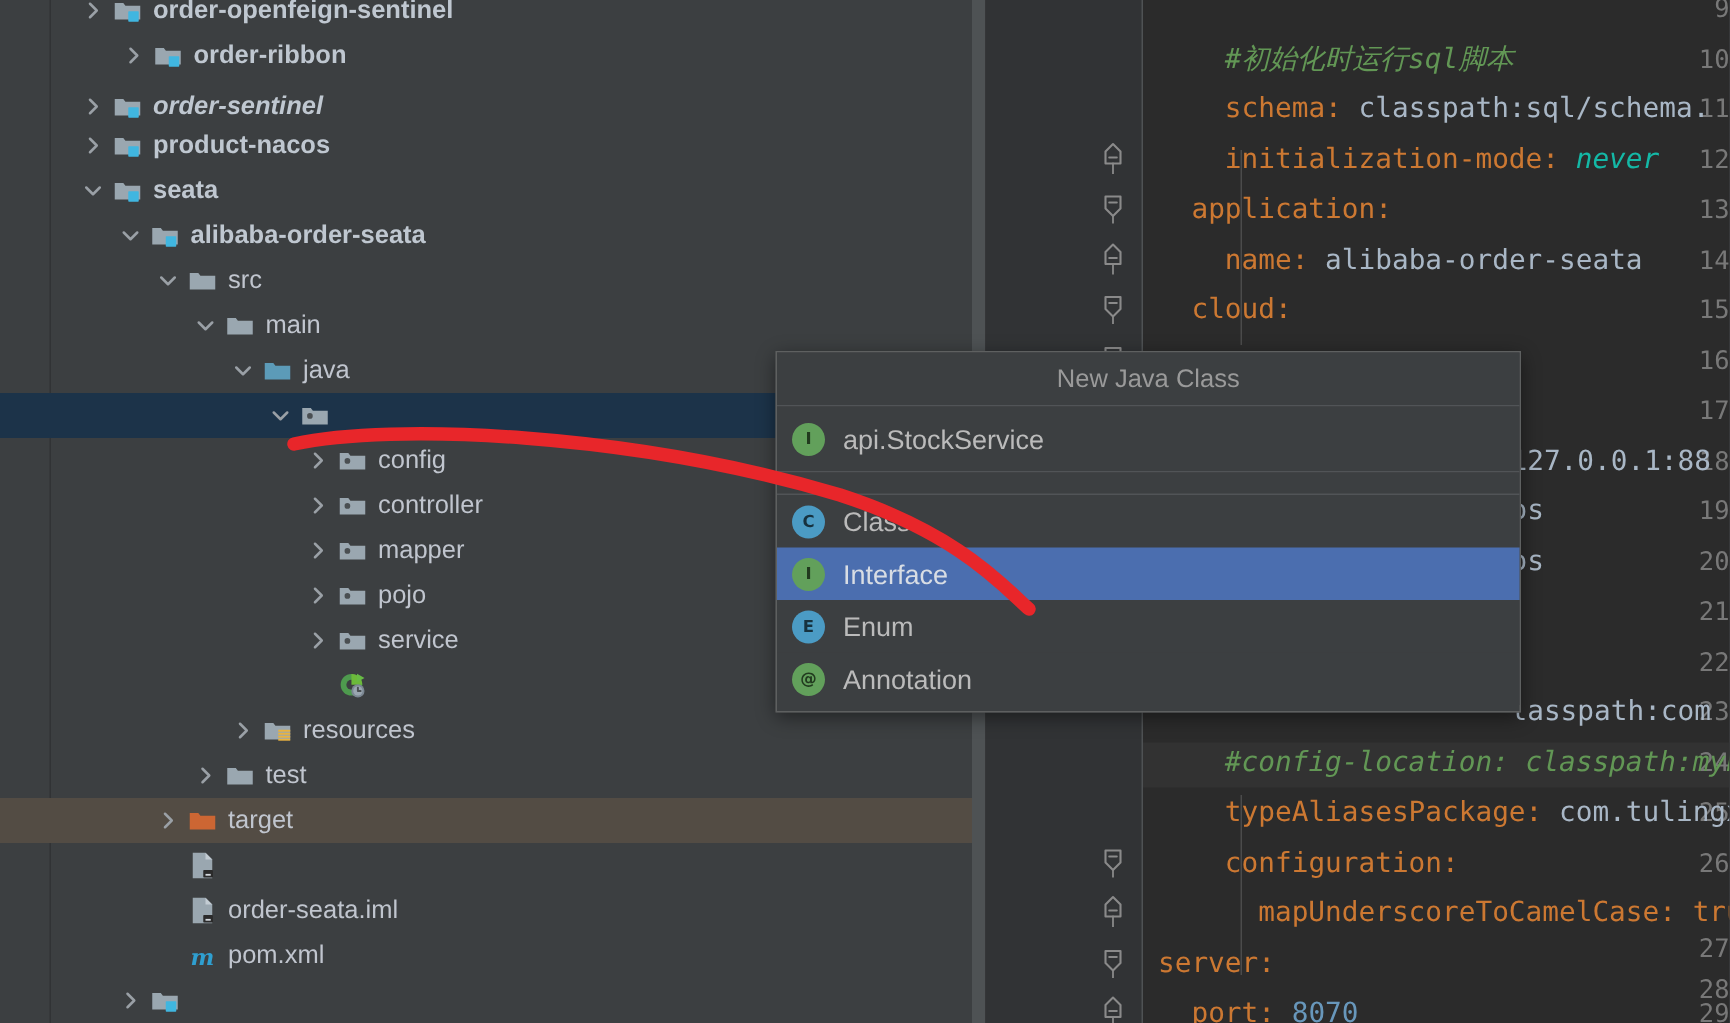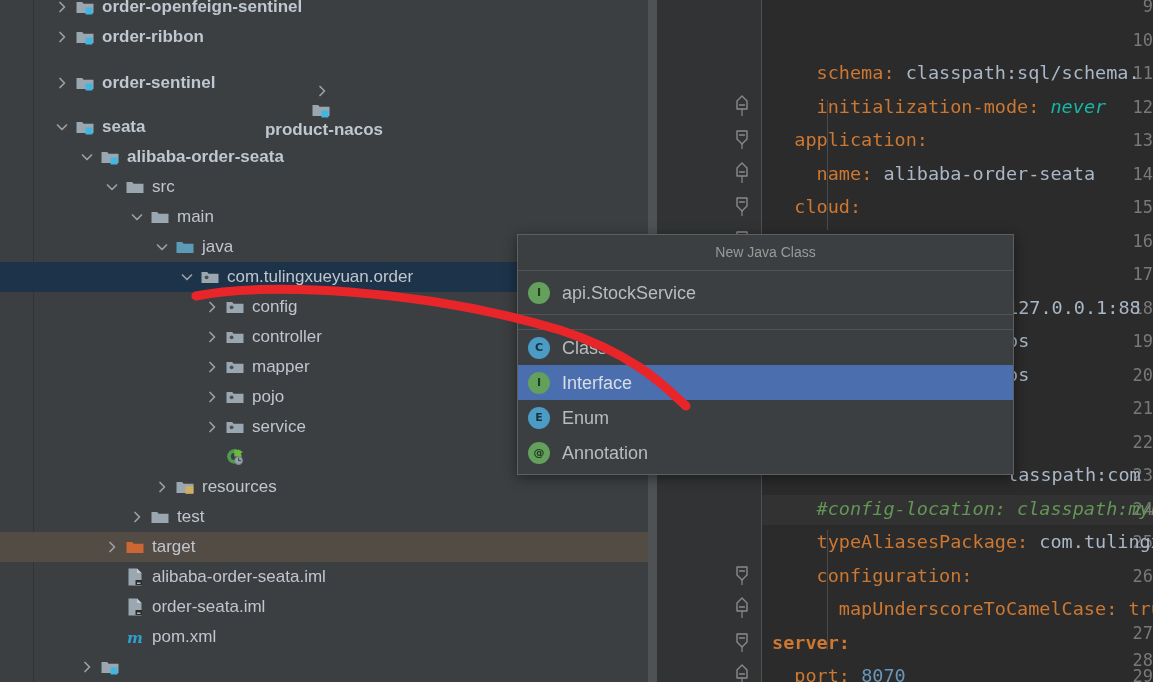--- a/index.html
+++ b/index.html
@@ -68,21 +68,21 @@
   .indent-guide{position:absolute;width:1px;background:#4b4b4b;}
 
   
   #popup{
     position:absolute;left:517px;top:234px;width:497px;height:241px;
     background:#3c3f41;border:1px solid #5e6060;box-sizing:border-box;
     box-shadow:0 3px 12px rgba(0,0,0,.45);
   }
   #popup-title{
     height:35px;line-height:35px;text-align:center;
-    font-size:14px;color:#9a9a9a;background:#3c3f41;
+    font-size:17px;color:#9a9a9a;background:#3c3f41;
     border-bottom:1px solid #515457;
   }
   .pop-top{
     height:43px;display:flex;align-items:center;padding-left:10px;
     background:#3c3f41;border-bottom:1px solid #515457;
   }
   .pop-sep{height:14px;background:#3c3f41;border-bottom:1px solid #515457;}
   .pop-item{
     height:35px;display:flex;align-items:center;padding-left:10px;
     background:#3c3f41;
@@ -118,47 +118,47 @@
             <svg width="18" height="18" viewBox="0 0 18 18">
               <path d="M7 4.5 L11.5 9 L7 13.5" stroke="#9aa0a6" stroke-width="1.7" fill="none" stroke-linecap="round" stroke-linejoin="round"></path>
             </svg>
           </span>
           <span class="ico"><svg width="20" height="20" viewBox="0 0 20 20">
               <path d="M1.5 5 L7.2 5 L8.6 6.8 L18.5 6.8 L18.5 16 L1.5 16 Z" fill="#9aa7b0"></path>
               <rect x="10.5" y="10.5" width="7" height="7" fill="#40b6e0" rx="0.5"></rect>
             </svg></span>
           <span class="lbl bold">order-openfeign-sentinel</span>
         </div>
-        <div class="tree-row" style="top: 22px;">
+        <div class="tree-row" style="top: 22px; padding-left: 27px;">
           <div style="width: 53px; flex: 0 0 auto;"></div>
           <span class="arrow">
             <svg width="18" height="18" viewBox="0 0 18 18">
               <path d="M7 4.5 L11.5 9 L7 13.5" stroke="#9aa0a6" stroke-width="1.7" fill="none" stroke-linecap="round" stroke-linejoin="round"></path>
             </svg>
           </span>
           <span class="ico"><svg width="20" height="20" viewBox="0 0 20 20">
               <path d="M1.5 5 L7.2 5 L8.6 6.8 L18.5 6.8 L18.5 16 L1.5 16 Z" fill="#9aa7b0"></path>
               <rect x="10.5" y="10.5" width="7" height="7" fill="#40b6e0" rx="0.5"></rect>
             </svg></span>
           <span class="lbl bold">order-ribbon</span>
         </div>
-        <div class="tree-row" style="top: 68px;">
+        <div class="tree-row" style="top: 56px; font-style: italic;">
           <div style="width: 53px; flex: 0 0 auto;"></div>
           <span class="arrow">
             <svg width="18" height="18" viewBox="0 0 18 18">
               <path d="M7 4.5 L11.5 9 L7 13.5" stroke="#9aa0a6" stroke-width="1.7" fill="none" stroke-linecap="round" stroke-linejoin="round"></path>
             </svg>
           </span>
           <span class="ico"><svg width="20" height="20" viewBox="0 0 20 20">
               <path d="M1.5 5 L7.2 5 L8.6 6.8 L18.5 6.8 L18.5 16 L1.5 16 Z" fill="#9aa7b0"></path>
               <rect x="10.5" y="10.5" width="7" height="7" fill="#40b6e0" rx="0.5"></rect>
             </svg></span>
           <span class="lbl bold">order-sentinel</span>
         </div>
-        <div class="tree-row" style="top: 82px; flex-direction: column;">
+        <div class="tree-row" style="top: 82px;">
           <div style="width: 53px; flex: 0 0 auto;"></div>
           <span class="arrow">
             <svg width="18" height="18" viewBox="0 0 18 18">
               <path d="M7 4.5 L11.5 9 L7 13.5" stroke="#9aa0a6" stroke-width="1.7" fill="none" stroke-linecap="round" stroke-linejoin="round"></path>
             </svg>
           </span>
           <span class="ico"><svg width="20" height="20" viewBox="0 0 20 20">
               <path d="M1.5 5 L7.2 5 L8.6 6.8 L18.5 6.8 L18.5 16 L1.5 16 Z" fill="#9aa7b0"></path>
               <rect x="10.5" y="10.5" width="7" height="7" fill="#40b6e0" rx="0.5"></rect>
             </svg></span>
@@ -230,21 +230,20 @@
           <div style="width: 178px; flex: 0 0 auto;"></div>
           <span class="arrow">
             <svg width="18" height="18" viewBox="0 0 18 18">
               <path d="M4.5 7 L9 11.5 L13.5 7" stroke="#9aa0a6" stroke-width="1.7" fill="none" stroke-linecap="round" stroke-linejoin="round"></path>
             </svg>
           </span>
           <span class="ico"><svg width="20" height="20" viewBox="0 0 20 20">
               <path d="M1.5 5 L7.2 5 L8.6 6.8 L18.5 6.8 L18.5 16 L1.5 16 Z" fill="#9aa7b0"></path>
               <circle cx="6.6" cy="10.3" r="1.9" fill="#4a4f52"></circle>
             </svg></span>
-          <span class="lbl">com.tulingxueyuan.order</span>
         </div>
         <div class="tree-row" style="top: 292px;">
           <div style="width: 203px; flex: 0 0 auto;"></div>
           <span class="arrow">
             <svg width="18" height="18" viewBox="0 0 18 18">
               <path d="M7 4.5 L11.5 9 L7 13.5" stroke="#9aa0a6" stroke-width="1.7" fill="none" stroke-linecap="round" stroke-linejoin="round"></path>
             </svg>
           </span>
           <span class="ico"><svg width="20" height="20" viewBox="0 0 20 20">
               <path d="M1.5 5 L7.2 5 L8.6 6.8 L18.5 6.8 L18.5 16 L1.5 16 Z" fill="#9aa7b0"></path>
@@ -359,21 +358,20 @@
         </div>
         <div class="tree-row" style="top: 562px;">
           <div style="width: 103px; flex: 0 0 auto;"></div>
           <span class="arrow none"></span>
           <span class="ico"><svg width="20" height="20" viewBox="0 0 20 20">
               <path d="M3.5 1.5 L12 1.5 L16.5 6 L16.5 18.5 L3.5 18.5 Z" fill="#9aa7b0"></path>
               <path d="M12 1.5 L12 6 L16.5 6 Z" fill="#c3ccd3"></path>
               <rect x="10.5" y="13" width="6.5" height="5" fill="#2b2b2b" rx="0.5"></rect>
               <rect x="12" y="15.6" width="3.5" height="1.2" fill="#d4d9de"></rect>
             </svg></span>
-          <span class="lbl">alibaba-order-seata.iml</span>
         </div>
         <div class="tree-row" style="top: 592px;">
           <div style="width: 103px; flex: 0 0 auto;"></div>
           <span class="arrow none"></span>
           <span class="ico"><svg width="20" height="20" viewBox="0 0 20 20">
               <path d="M3.5 1.5 L12 1.5 L16.5 6 L16.5 18.5 L3.5 18.5 Z" fill="#9aa7b0"></path>
               <path d="M12 1.5 L12 6 L16.5 6 Z" fill="#c3ccd3"></path>
               <rect x="10.5" y="13" width="6.5" height="5" fill="#2b2b2b" rx="0.5"></rect>
               <rect x="12" y="15.6" width="3.5" height="1.2" fill="#d4d9de"></rect>
             </svg></span>
@@ -403,21 +401,21 @@
   </div>
 
   <div id="splitter"></div>
 
   <div id="editor">
     <div id="gutter"></div>
     <div id="gutter-sep"></div>
     <div id="editor-lines">
         <div class="ln" style="top: -4px;">9</div>
         <div class="ln" style="top: 29.5px;">10</div>
-        <div class="codeline" style="top: 29.5px;"><span class="tok-val">    </span></div>
+        <div class="codeline" style="top: 29.5px;"><span class="tok-val">    </span><span class="tok-cmt">#初始化时运行sql脚本</span></div>
         <div class="ln" style="top: 63px;">11</div>
         <div class="codeline" style="top: 63px;"><span class="tok-val">    </span><span class="tok-key">schema</span><span class="tok-key">: </span><span class="tok-val">classpath:sql/schema.</span></div>
         <div class="ln" style="top: 96.5px;">12</div>
         <div class="fold" style="top: 93.5px;"><svg width="18" height="22" viewBox="0 0 18 22">
             <path d="M9 2 L14 7 L14 15 L4 15 L4 7 Z" fill="none" stroke="#8a8a8a" stroke-width="1.4" stroke-linecap="round" stroke-linejoin="round"></path>
             <path d="M6.5 11 L11.5 11" fill="none" stroke="#8a8a8a" stroke-width="1.4" stroke-linecap="round" stroke-linejoin="round"></path>
             <path d="M9 15 L9 22" fill="none" stroke="#8a8a8a" stroke-width="1.2" stroke-linecap="round" stroke-linejoin="round"></path>
           </svg></div>
         <div class="codeline" style="top: 96.5px;"><span class="tok-val">    </span><span class="tok-key">initialization-mode</span><span class="tok-key">: </span><span class="tok-kw">never</span></div>
         <div class="ln" style="top: 130px;">13</div>
@@ -477,21 +475,21 @@
             <path d="M6.5 11 L11.5 11" fill="none" stroke="#8a8a8a" stroke-width="1.4" stroke-linecap="round" stroke-linejoin="round"></path>
             <path d="M9 15 L9 22" fill="none" stroke="#8a8a8a" stroke-width="1.2" stroke-linecap="round" stroke-linejoin="round"></path>
           </svg></div>
         <div class="codeline" style="top: 599px;"><span class="tok-val">      </span><span class="tok-key">mapUnderscoreToCamelCase</span><span class="tok-key">: </span><span class="tok-key">tru</span></div>
         <div class="ln" style="top: 650px;">28</div>
         <div class="fold" style="top: 629.5px;"><svg width="18" height="22" viewBox="0 0 18 22">
             <path d="M4 4 L14 4 L14 12 L9 17 L4 12 Z" fill="none" stroke="#8a8a8a" stroke-width="1.4" stroke-linecap="round" stroke-linejoin="round"></path>
             <path d="M6.5 8 L11.5 8" fill="none" stroke="#8a8a8a" stroke-width="1.4" stroke-linecap="round" stroke-linejoin="round"></path>
             <path d="M9 17 L9 22" fill="none" stroke="#8a8a8a" stroke-width="1.2" stroke-linecap="round" stroke-linejoin="round"></path>
           </svg></div>
-        <div class="codeline" style="top: 632.5px; font-weight: bold;"><span class="tok-key">server</span><span class="tok-key">:</span></div>
+        <div class="codeline" style="top: 632.5px;"><span class="tok-key">server</span><span class="tok-key">:</span></div>
         <div class="ln" style="top: 666px;">29</div>
         <div class="fold" style="top: 663px;"><svg width="18" height="22" viewBox="0 0 18 22">
             <path d="M9 2 L14 7 L14 15 L4 15 L4 7 Z" fill="none" stroke="#8a8a8a" stroke-width="1.4" stroke-linecap="round" stroke-linejoin="round"></path>
             <path d="M6.5 11 L11.5 11" fill="none" stroke="#8a8a8a" stroke-width="1.4" stroke-linecap="round" stroke-linejoin="round"></path>
             <path d="M9 15 L9 22" fill="none" stroke="#8a8a8a" stroke-width="1.2" stroke-linecap="round" stroke-linejoin="round"></path>
           </svg></div>
         <div class="codeline" style="top: 666px;"><span class="tok-val">  </span><span class="tok-key">port</span><span class="tok-key">: </span><span class="tok-num">8070</span></div>
         <div class="indent-guide" style="left: 170px; top: 100px; height: 130px;"></div>
         <div class="indent-guide" style="left: 170px; top: 530px; height: 120px;"></div>
       </div>

